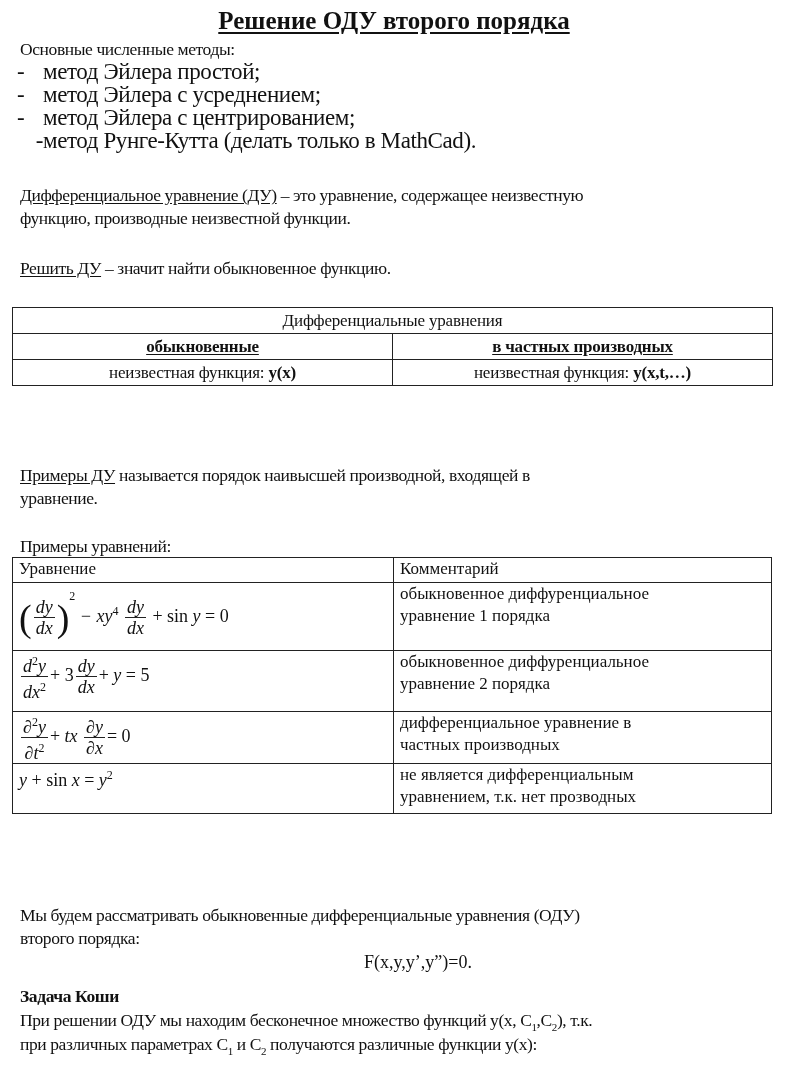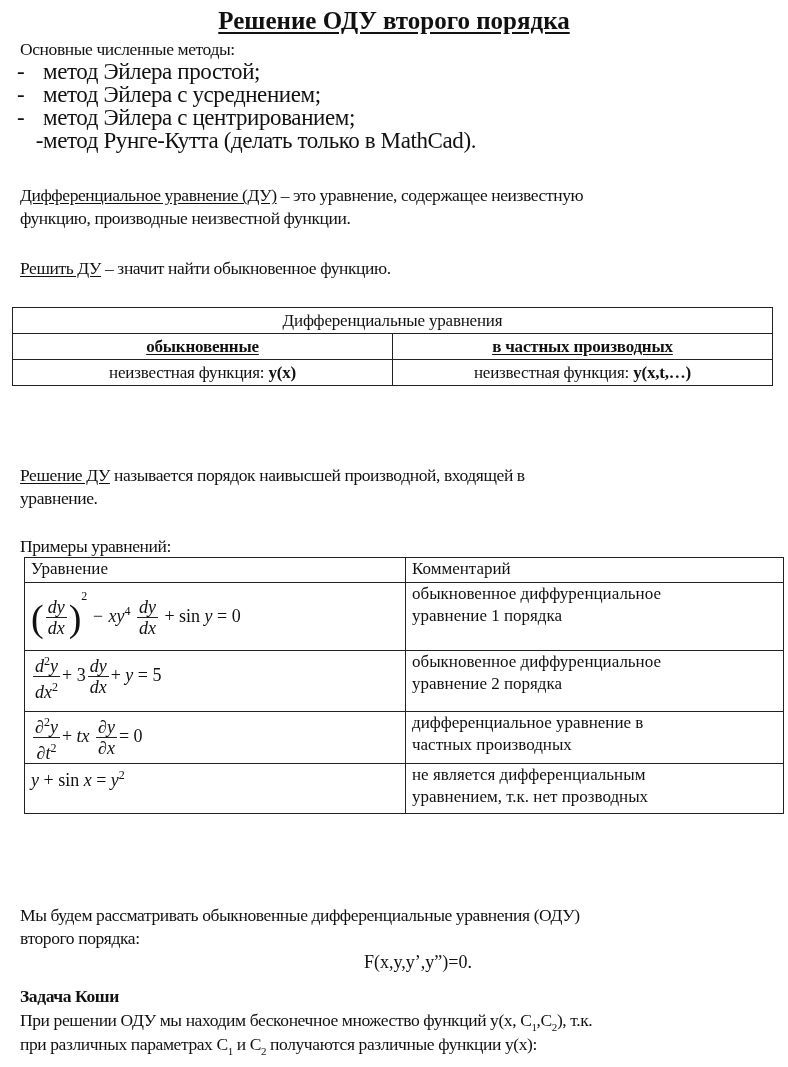--- a/index.html
+++ b/index.html
@@ -10,21 +10,21 @@
   .title span { text-decoration:underline; text-underline-offset:3px; }
   .p { left:20px; font-size:17.5px; line-height:23px; letter-spacing:-0.4px; white-space:nowrap; }
   .u { text-decoration:underline; text-underline-offset:2px; }
   .li { left:11px; font-size:23px; line-height:22px; letter-spacing:-0.4px; white-space:nowrap; }
   .li .dash { display:inline-block; width:32px; }
   table { border-collapse:collapse; position:absolute; }
   td { border:1.3px solid #222; padding:0 6px; vertical-align:top;margin-top:35px; }
   .t1 { left:12px; top:307px; width:761px; font-size:17px; letter-spacing:-0.2px; }
   .t1 td { text-align:center; line-height:25px; }
   .t1 .hdr { font-weight:bold; text-decoration:underline; text-underline-offset:2px; }
-  .t2 { left:24px; top:557px; width:760px; font-size:17px;padding-left:6px; }
+  .t2 { left:12px; top:557px; width:760px; font-size:17px;padding-left:6px; }
   .t2 td { line-height:22px; }
   .t2 .c1 { width:368px; }
   .eq { font-family:"Liberation Serif", serif; font-size:18px; font-style:italic; white-space:nowrap; }
   .eq .up { font-style:normal; }
   .frac { display:inline-flex; flex-direction:column; vertical-align:middle; text-align:center; margin:0 2px; line-height:20px; }
   .frac .num { border-bottom:1.2px solid #222; padding:0 2px; }
   .paren { font-size:38px; font-style:normal; vertical-align:middle; font-weight:100; }
   sup { font-size:12px; font-style:normal; }
   sub { font-size:11px; }
   .center-eq { left:0; width:788px; text-align:center; font-size:18px; }
@@ -55,21 +55,21 @@
     <td class="hdr" style="width:367px;">обыкновенные</td>
     <td class="hdr">в частных производных</td>
   </tr>
   <tr>
     <td><span>неизвестная функция: </span><b>y(x)</b></td>
     <td><span>неизвестная функция: </span><b>y(x,t,…)</b></td>
   </tr>
 </tbody>
   </table>
 
-<div class="abs p" style="top:464px;"><span class="u">Решение ДУ</span><span> называется порядок наивысшей производной, входящей в</span></div>
+<div class="abs p" style="top:464px;"><span class="u">Примеры ДУ</span><span> называется порядок наивысшей производной, входящей в</span></div>
 <div class="abs p" style="top:487px;">уравнение.</div>
 
 <div class="abs p" style="top:535px;">Примеры уравнений:</div>
 
 <table class="t2">
   <tbody>
       <tr style="height:25px;">
     <td class="c1">Уравнение</td>
     <td>Комментарий</td>
   </tr>

